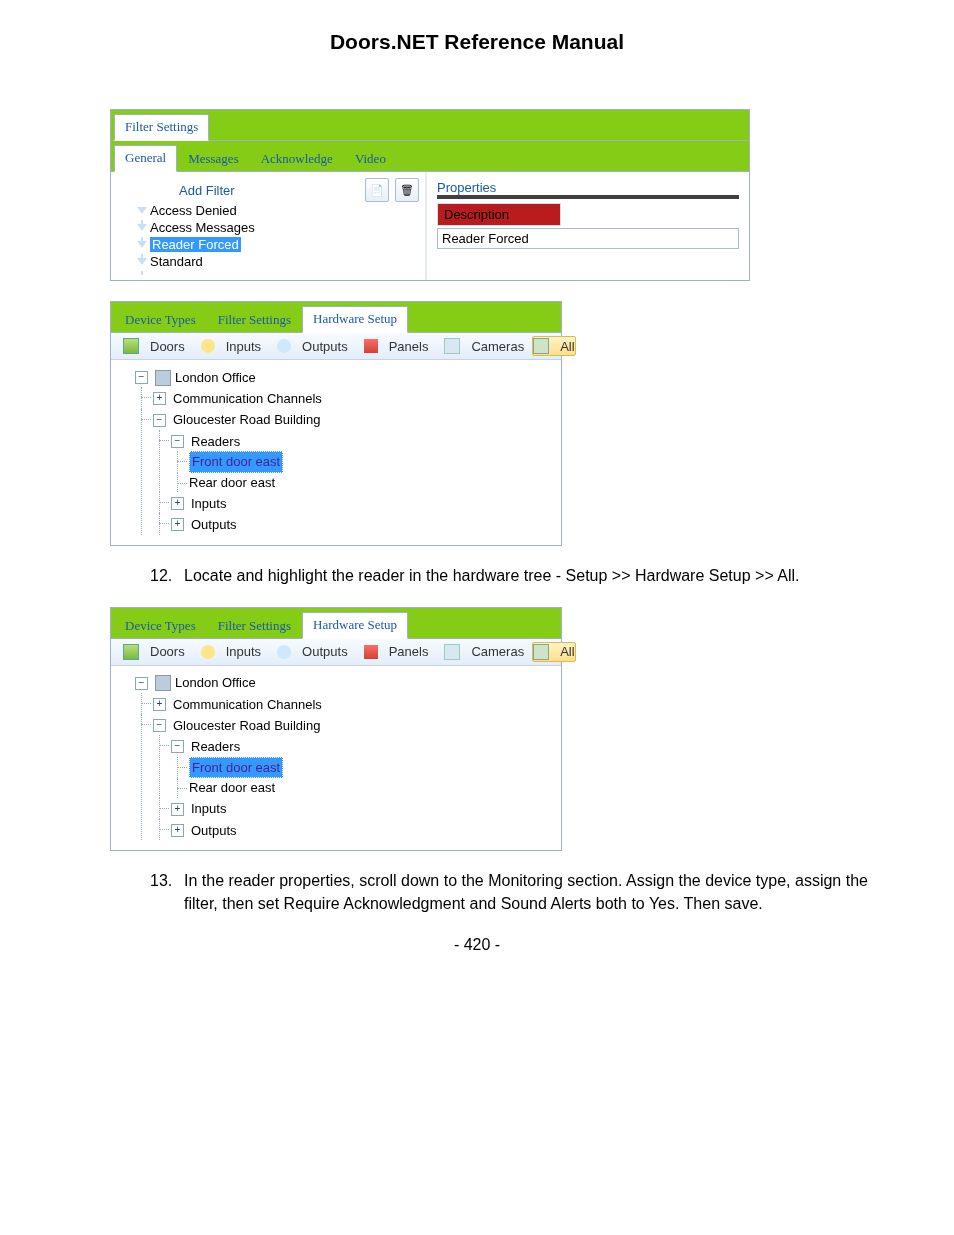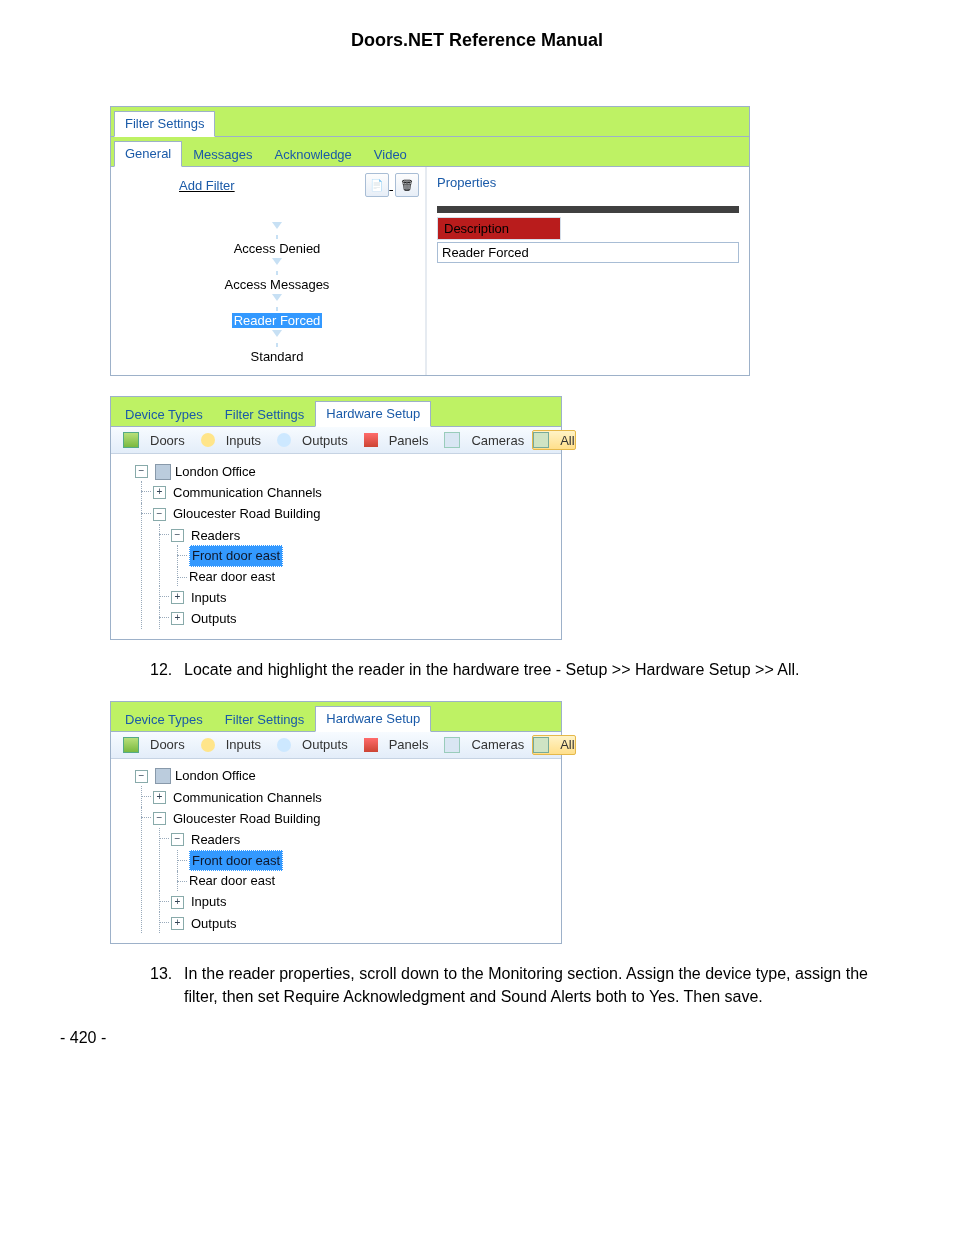--- a/index.html
+++ b/index.html
@@ -8,24 +8,25 @@
     color: #000;
     background: #fff;
     margin: 0;
     padding: 30px 60px 40px 60px;
     width: 954px;
     box-sizing: border-box;
   }
   .page-title {
     font-weight: bold;
     text-align: center;
-    font-size: 18px;
+    font-size: 21px;
     margin-bottom: 55px;
   }
   .page-num {
+    text-align: center;
   }
   ol {
     margin: 10px 0 20px 0;
     padding-left: 90px;
   }
   ol li {
     margin-bottom: 4px;
     line-height: 1.45;
   }
 
@@ -33,23 +34,24 @@
   .ui-panel {
     border: 1px solid #9db1c9;
     background: #fff;
     margin: 0 0 18px 50px;
     box-sizing: border-box;
     font-size: 13px;
   }
   .ui-tabstrip {
     display: flex;
     align-items: flex-end;
-    background: #bef264;
+    background: #84cc16;
     padding: 3px 0 0 3px;
     border-bottom: 1px solid #9db1c9;
+    font-family: Liberation Serif, serif;
   }
   .tab {
     padding: 4px 10px 5px 10px;
     color: #1a5aa8;
     border: 1px solid transparent;
     border-bottom: none;
     margin-right: 0;
     cursor: default;
     position: relative;
     top: 1px;
@@ -71,39 +73,37 @@
   }
   .panel1-left {
     width: 290px;
     border-right: 1px solid #e6ebf1;
     padding: 6px 6px 10px 18px;
   }
   .addfilter-row {
     display: flex;
     align-items: center;
     justify-content: space-between;
-    margin-bottom: 24px;
-    text-decoration: underline;
+    margin-bottom: 0;
   }
   .addfilter-label { color: #1a5aa8; margin-left: 50px; }
   .tool-btn {
     width: 22px; height: 22px;
     border: 1px solid #a8bdd5;
     border-radius: 2px;
     background: linear-gradient(#fdfdfd,#e7eef7);
     margin-left: 2px;
     display: inline-flex; align-items: center; justify-content: center;
     font-size: 11px;
   }
   .filter-list { margin-left: 6px; }
   .filter-item {
     display: flex; align-items: center;
-    gap: 12px;
+    gap: 3px;
     padding: 1px 2px;
-    flex-direction: column;
   }
   .filter-item.sel span.txt {
     background: #3399ff; color: #fff; padding: 0 2px;
   }
   .funnel {
     width: 0; height: 0;
     border-left: 5px solid transparent;
     border-right: 5px solid transparent;
     border-top: 7px solid #c7e0f4;
     position: relative;
@@ -113,21 +113,21 @@
     position: absolute;
     left: -1px; top: 6px;
     width: 2px; height: 4px;
     background: #c7e0f4;
   }
   .panel1-right {
     flex: 1;
     padding: 8px 10px;
     border-left: 1px solid #e6ebf1;
   }
-  .prop-header { color: #1a5aa8; margin-bottom: 4px; border-bottom: 7px solid #404040; padding-bottom: 16px;}
+  .prop-header { color: #1a5aa8; margin-bottom: 4px; border-bottom: 4px solid #404040; padding-bottom: 0;}
   .prop-row { display: flex; align-items: center; gap: 10px; }
   .prop-label { width: 110px; background: #b91c1c; padding: 3px 6px; border: 1px solid #d5dee9;}
   .prop-value { flex: 1; }
   .prop-value input {
     width: 100%; box-sizing: border-box;
     border: 1px solid #a8bdd5;
     padding: 2px 4px; font-size: 13px;
   }
 
   
@@ -187,21 +187,21 @@
   }
   .tree > ul > li::before, .tree > ul > li::after { display:none; }
   .exp {
     display:inline-block; width:11px; height:11px;
     border:1px solid #8aa; background:#fff;
     text-align:center; line-height:9px; font-size:10px;
     margin-right:3px; color:#345;
   }
   .nolabel { display:inline-flex; align-items:center; gap:4px; }
   .sel-node {
-    background: #3399ff; color:#0f172a; padding: 0 2px;
+    background: #3399ff; color:#4c1d95; padding: 0 2px;
     border: 1px dotted #fff;
   }
 </style>
 </head>
 <body>
 
 <div class="page-title">Doors.NET Reference Manual</div>
 
 <div class="ui-panel panel1">
   <div class="ui-tabstrip">

